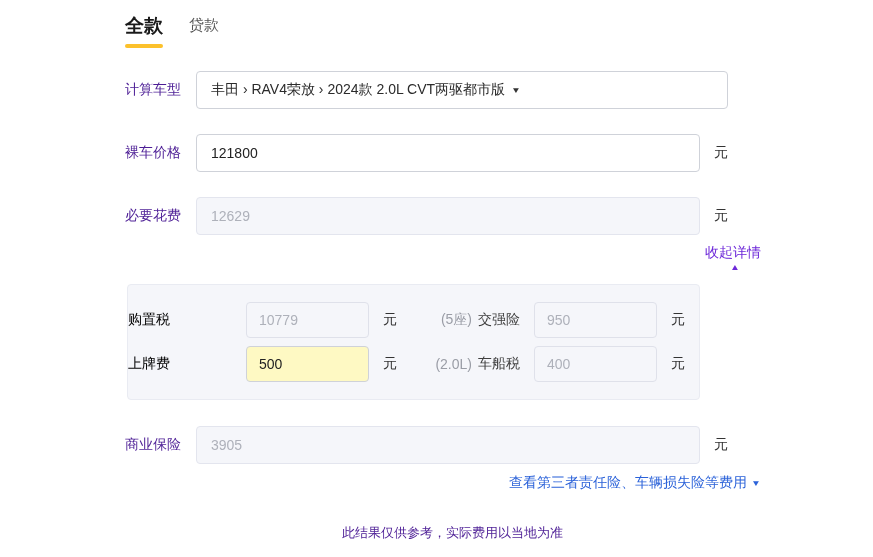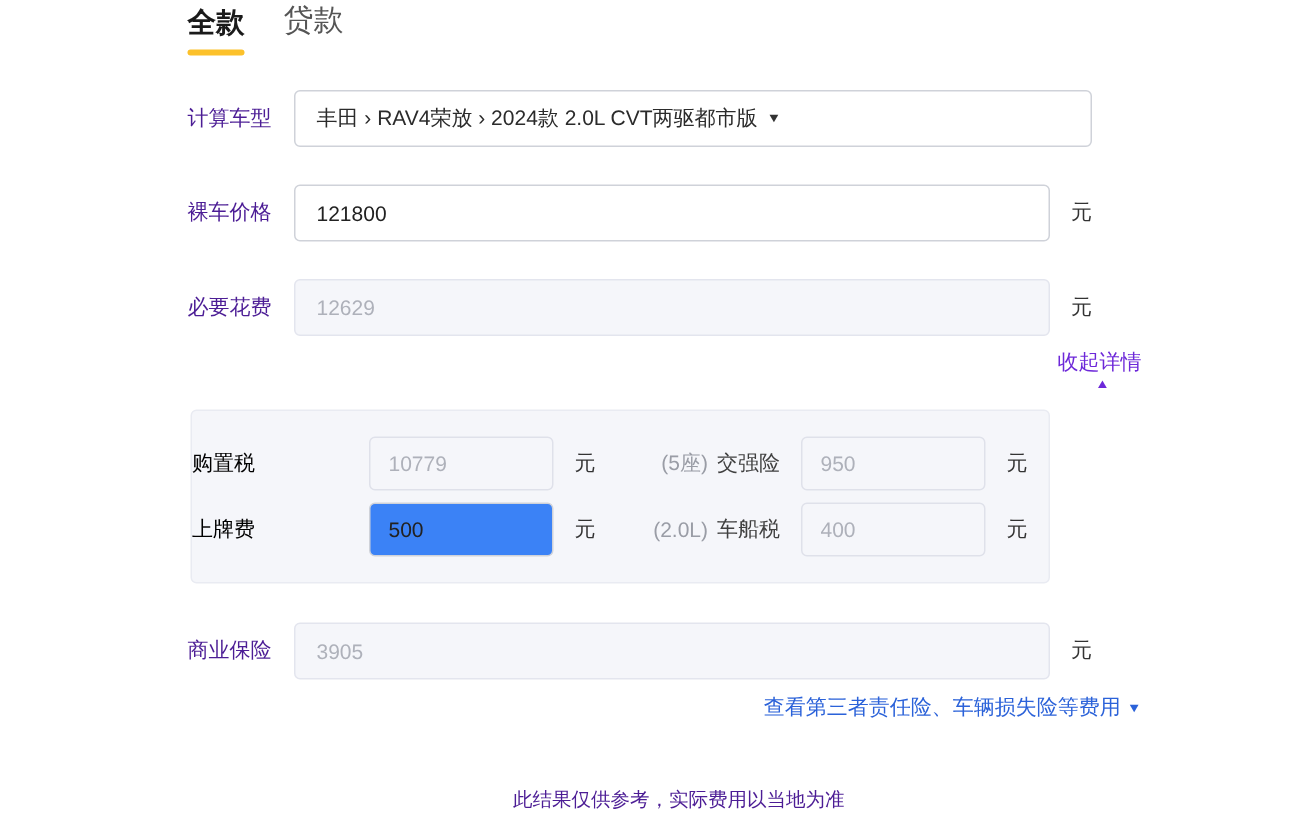--- a/index.html
+++ b/index.html
@@ -8,28 +8,28 @@
     font-family: "Liberation Sans", "DejaVu Sans", sans-serif;
     background: #ffffff;
     color: #333;
     font-size: 14px;
     overflow: hidden;
   }
   .page { width: 873px; height: 557px; position: relative; }
   .content { margin-left: 125px; width: 603px; }
 
   
-  .tabs { display: flex; align-items: flex-end; }
+  .tabs { display: flex; align-items: center; padding-top: 13px; }
   .tab { cursor: pointer; }
   .tab-active { font-size: 19px; font-weight: bold; color: #1a1a1a; text-align: center; }
   .tab-active .tab-underline {
     height: 4px; width: 38px; border-radius: 2px;
     margin: 5px auto 0 auto;
   }
-  .tab-inactive { font-size: 20px; color: #555; margin-left: 26px; padding-bottom: 10px; }
+  .tab-inactive { font-size: 15px; color: #555; margin-left: 26px; padding-bottom: 10px; }
 
   
   .form-row { display: flex; align-items: center; margin-top: 25px; }
   .form-label { width: 62px; font-size: 14px; color: #4c1d95; flex-shrink: 0; margin-right: 9px; }
   .unit { margin-left: 14px; font-size: 14px; color: #333; }
 
   .text-input, .model-select {
     width: 560px; height: 38px;
     border: 1px solid #cfd2d9; border-radius: 4px;
     background: #fff; color: #222;
@@ -63,21 +63,21 @@
     border: 1px solid #e9ebf2;
     border-radius: 4px;
     padding: 17px 14px 17px 0;
   }
   .panel-row { display: flex; align-items: center; height: 36px; }
   .panel-row + .panel-row { margin-top: 8px; }
   .p-label { width: 104px; text-align: left; color: #000000; flex-shrink: 0; }
   .p-input {
     width: 123px; height: 36px; margin-left: 14px;
     border: 1px solid #cfd2d9; border-radius: 4px;
-    background: #3b82f6; color: #222; font-size: 14px; font-family: inherit;
+    background: #fef9c3; color: #222; font-size: 14px; font-family: inherit;
     padding: 0 12px; outline: none;
   }
   .p-input:disabled {
     background: #f5f6fa; border-color: #dfe1ea; color: #aeb1ba;
   }
   .p-prefix { margin-left: auto; color: #9a9da6; }
   .p-label2 { margin-left: 6px; color: #404040; }
 
   .footer {
     position: absolute; left: 16px; bottom: 15px; width: 873px;

